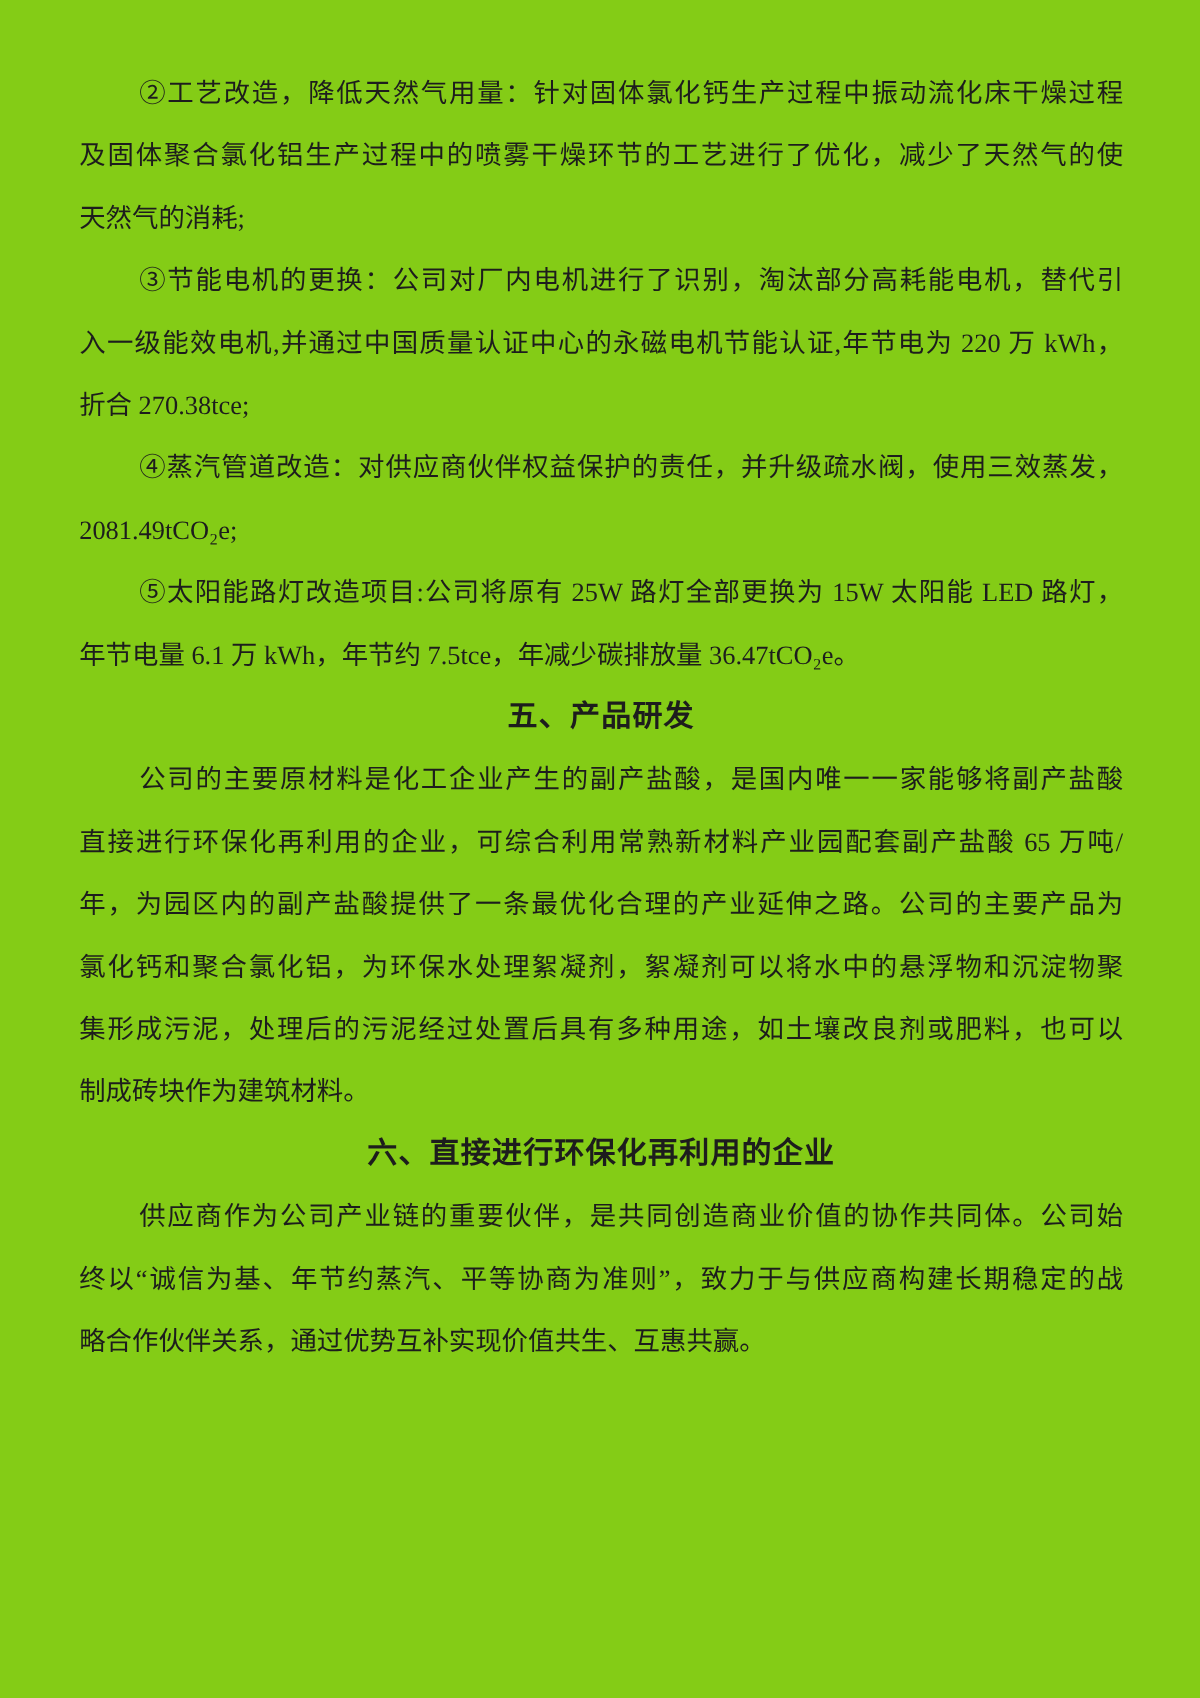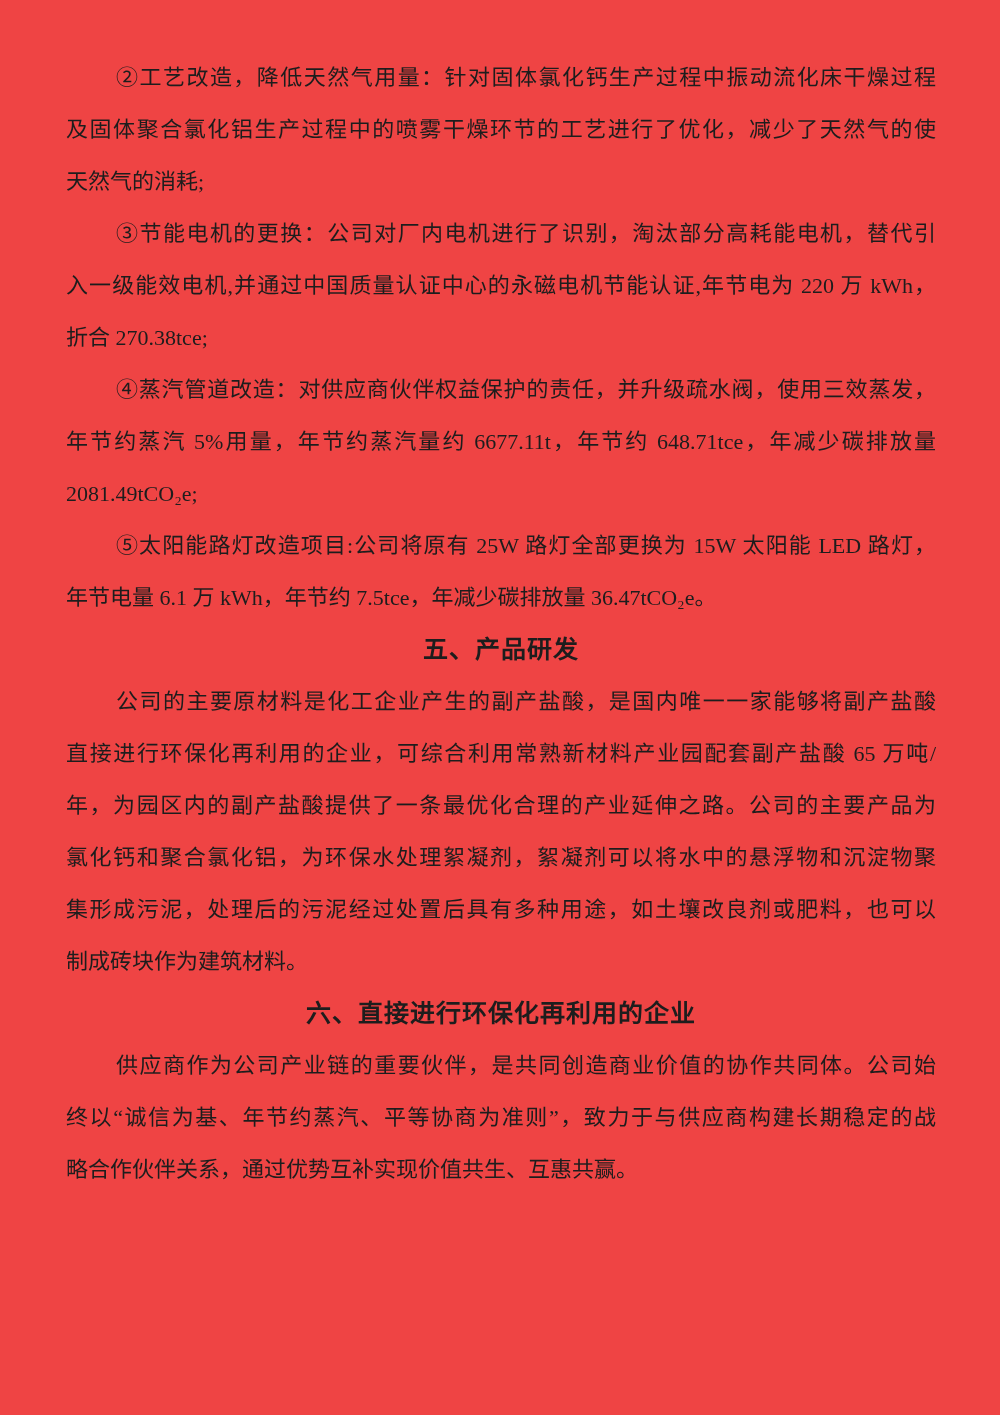--- a/index.html
+++ b/index.html
@@ -12,21 +12,21 @@
     background: #fbfbf9;
     font-family: "Liberation Serif", "DejaVu Serif", serif;
     color: #1d1d1d;
     overflow: hidden;
   }
   .page {
     box-sizing: border-box;
     width: 1000px;
     height: 1415px;
     padding: 52px 64px 0 66px;
-    background: #ef4444;
+    background: #84cc16;
   }
   .para {
     margin: 0;
   }
   .line {
     display: block;
     height: 52px;
     line-height: 52px;
     font-size: 22px;
     white-space: normal;
@@ -63,21 +63,20 @@
   </div>
 
   <div class="para">
     <span class="line first">③节能电机的更换：公司对厂内电机进行了识别，淘汰部分高耗能电机，替代引</span>
     <span class="line">入一级能效电机,并通过中国质量认证中心的永磁电机节能认证,年节电为 220 万 kWh，</span>
     <span class="line last">折合 270.38tce;</span>
   </div>
 
   <div class="para">
     <span class="line first">④蒸汽管道改造：对供应商伙伴权益保护的责任，并升级疏水阀，使用三效蒸发，</span>
-    <span class="line">年节约蒸汽 5%用量，年节约蒸汽量约 6677.11t，年节约 648.71tce，年减少碳排放量</span>
     <span class="line last">2081.49tCO₂e;</span>
   </div>
 
   <div class="para">
     <span class="line first">⑤太阳能路灯改造项目:公司将原有 25W 路灯全部更换为 15W 太阳能 LED 路灯，</span>
     <span class="line last">年节电量 6.1 万 kWh，年节约 7.5tce，年减少碳排放量 36.47tCO₂e。</span>
   </div>
 
   <h2 class="heading">五、产品研发</h2>
 

